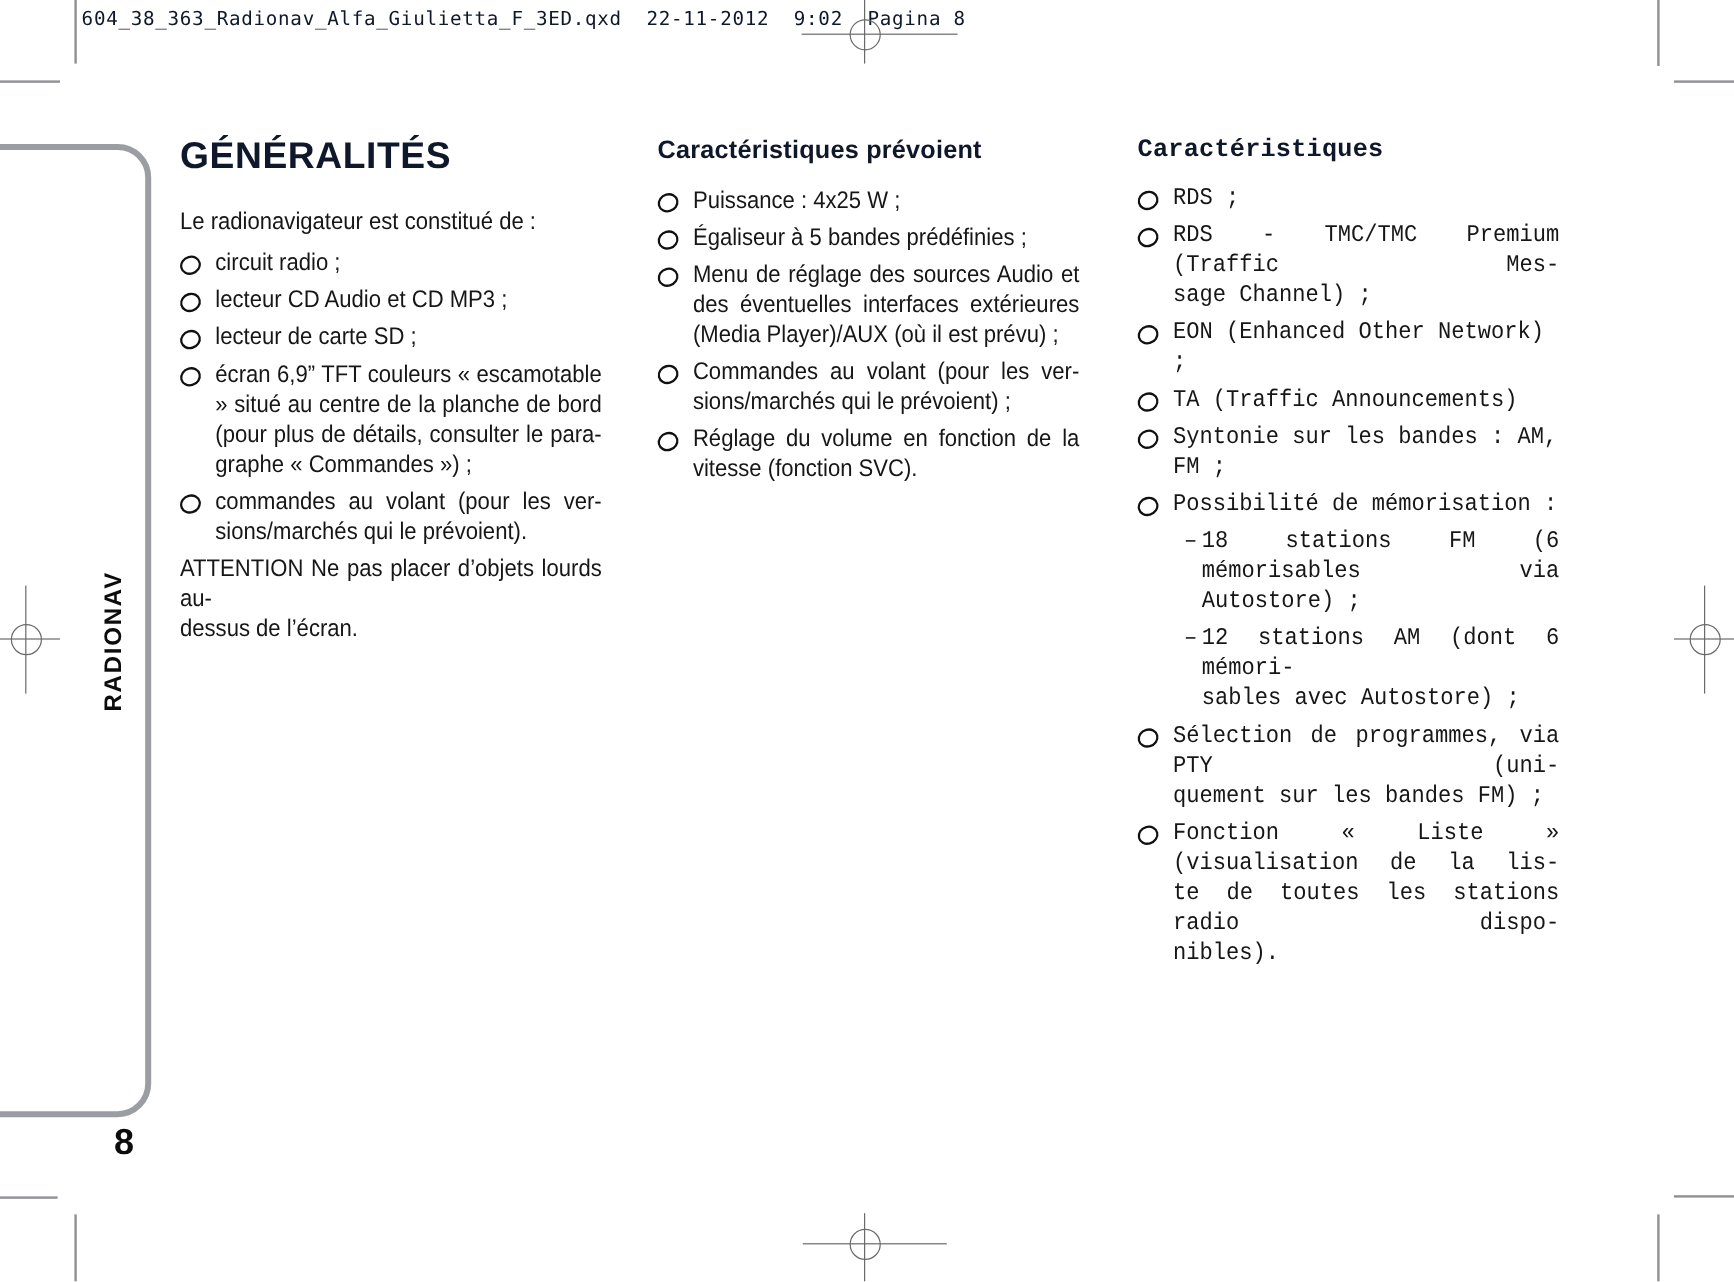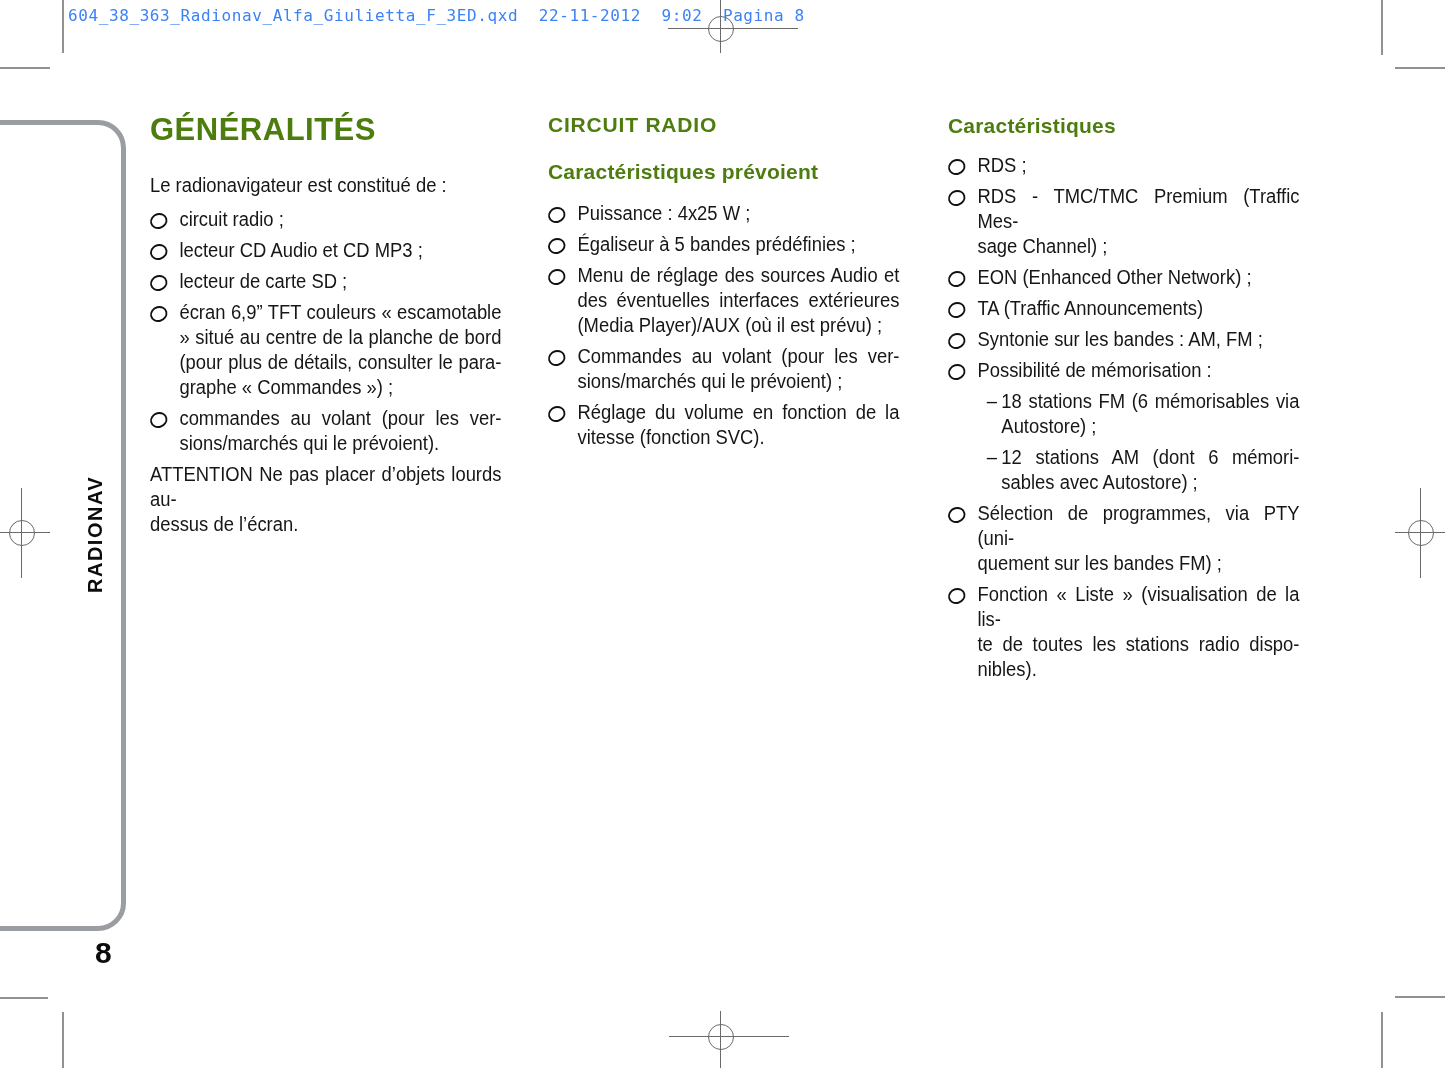--- a/index.html
+++ b/index.html
@@ -4,21 +4,21 @@
 <style>
   html,body{margin:0;padding:0;}
   body{
     width:1445px;height:1068px;position:relative;overflow:hidden;
     background:#ffffff;font-family:"Liberation Sans", sans-serif;color:#161616;
   }
   
   .print-header{
     position:absolute;left:68px;top:6px;
     font-family:"DejaVu Sans Mono", monospace;font-size:16px;letter-spacing:0.6px;
-    color:#3b82f6;white-space:pre;
+    color:#0f172a;white-space:pre;
   }
   
   .mk{position:absolute;background:#8f9194;}
   
   .rl{position:absolute;background:#6a6a6a;}
   .rc{position:absolute;width:26px;height:26px;border:1.3px solid #6a6a6a;border-radius:50%;box-sizing:border-box;}
   
   .tab-border{
     position:absolute;left:-52px;top:120px;width:178px;height:811px;
     border:5px solid #9a9da1;border-radius:28px;box-sizing:border-box;
@@ -29,22 +29,22 @@
     font-weight:bold;font-size:20px;letter-spacing:1.5px;color:#0c0c0c;
   }
   .pagenum{
     position:absolute;left:95px;top:936px;
     font-size:30px;font-weight:bold;color:#0c0c0c;letter-spacing:1px;
   }
   
   .col{position:absolute;top:113px;}
   .col1{left:150px;width:350px;}
   .col2{left:548px;width:352px;}
-  .col3{left:948px;width:352px;}
-  h1,h2,h3{color:#4d7c0f;font-weight:bold;}
+  .col3{left:948px;width:352px;font-family:Liberation Mono, monospace;}
+  h1,h2,h3{color:#0f172a;font-weight:bold;}
   h1{font-size:31px;line-height:34px;margin:0 0 26px 0;letter-spacing:0.5px;}
   h2{font-size:21px;line-height:23px;margin:0 0 23px 0;letter-spacing:0.8px;}
   h3{font-size:21px;line-height:25px;margin:0 0 17px 0;letter-spacing:0.2px;}
   .col3 h3{margin-bottom:15px;}
   
   .bodytext{
     width:382px;transform:scaleX(0.92);transform-origin:0 0;
     font-size:20px;color:#161616;
   }
   .intro{margin:0 0 9px 0;line-height:25px;}
@@ -134,21 +134,20 @@
         </div>
       </div>
     <div class="note">
         <div class="line just">ATTENTION Ne pas placer d’objets lourds au-</div>
         <div class="line">dessus de l’écran.</div>
       </div>
   </div>
 </section>
 
 <section class="col col2">
-  <h2>CIRCUIT RADIO</h2>
   <h3>Caractéristiques prévoient</h3>
   <div class="bodytext">
     <div class="list">
         <div class="item circle">
           <span class="bullet"></span>
           <div class="lines">
             <div class="line">Puissance : 4x25 W ;</div>
           </div>
         </div>
         <div class="item circle">

